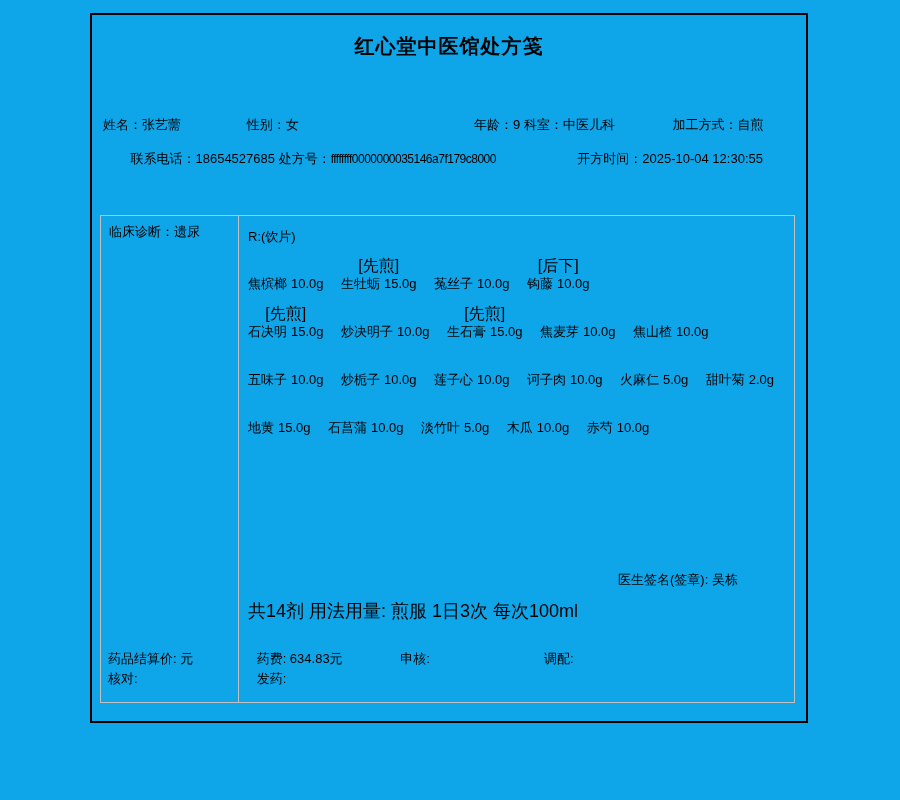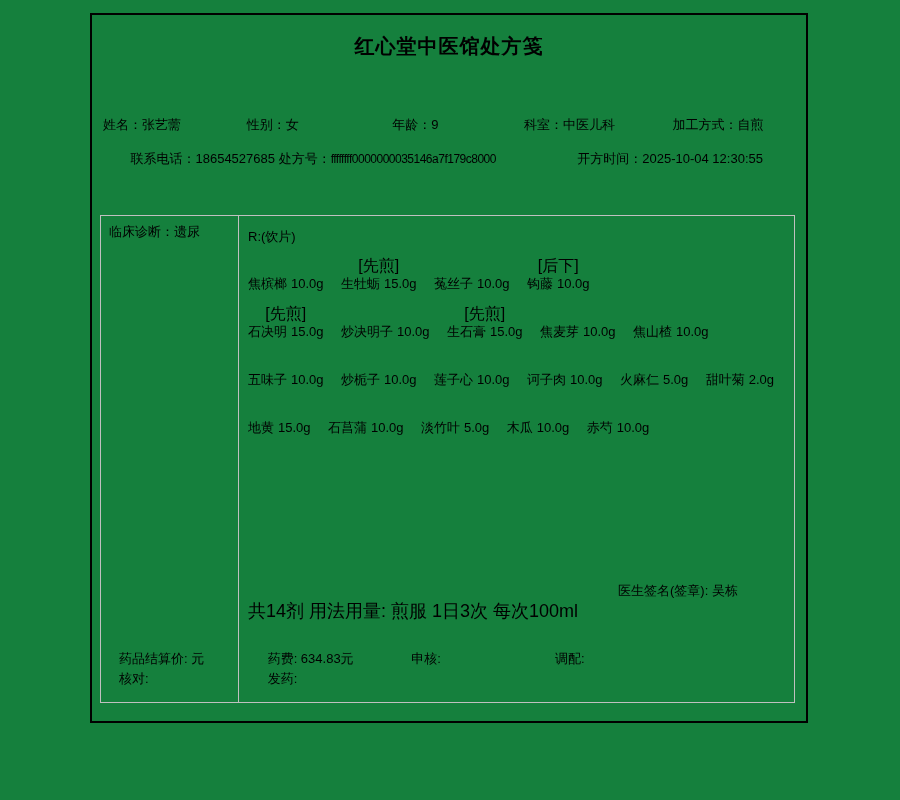--- a/index.html
+++ b/index.html
@@ -1,46 +1,46 @@
 <!DOCTYPE html>
 <html><head>
 <meta charset="utf-8">
 <style>
   html,body{margin:0;padding:0;background:#fff;}
-  .sheet{position:relative;width:900px;height:800px;background:#15803d;overflow:hidden;
+  .sheet{position:relative;width:900px;height:800px;background:#0ea5e9;overflow:hidden;
          font-family:"Liberation Sans",sans-serif;color:#000;}
   .outer-border{position:absolute;left:90px;top:13px;width:714px;height:706px;border:2px solid #000;}
   .title{position:absolute;left:90px;top:33px;width:718px;text-align:center;
          font-size:20px;font-weight:bold;letter-spacing:1px;}
   .info-row{position:absolute;left:103px;font-size:13px;white-space:nowrap;}
   .info-row-1{top:116px;}
   .info-row-2{top:150px;}
   .cell{display:inline-block;vertical-align:top;}
   .info-row-1 .cell:nth-of-type(1){width:140px;}
   .info-row-1 .cell:nth-of-type(2){width:142px;}
-  .info-row-1 .cell:nth-of-type(3){width:128px;}
+  .info-row-1 .cell:nth-of-type(3){width:128px;text-align:right;}
   .info-row-1 .cell:nth-of-type(4){width:145px;}
   .info-row-2 .cell:nth-of-type(1){width:172px;text-align:right;}
   .info-row-2 .cell:nth-of-type(2){width:295px;}
   .info-row-2 .cell:nth-of-type(2) [data-field="value"]{font-size:12px;letter-spacing:-0.5px;}
   .rx-table{position:absolute;left:100px;top:215px;width:695px;height:488px;
             border:1px solid #c0c0c0;box-sizing:border-box;}
   .diag-cell{position:absolute;left:0;top:0;width:138px;height:100%;box-sizing:border-box;
              border-right:1px solid #c0c0c0;padding:7px 8px;font-size:13px;}
   .rx-header{position:absolute;left:147px;top:12px;font-size:13px;}
   .rx-lines{position:absolute;left:147px;top:40px;right:6px;}
   .herb-line{height:48px;white-space:nowrap;}
   .herb{display:inline-block;text-align:center;margin-right:13px;font-size:13px;vertical-align:top;}
   .annot{display:block;height:19px;line-height:19px;font-size:16px;min-width:10px;}
   .nd{display:block;line-height:17px;}
   .dose{margin-left:4px;}
   .usage-row{position:absolute;left:147px;top:355px;font-size:18px;white-space:nowrap;margin-top:28px;}
-  .doctor-sign{position:absolute;left:517px;top:355px;font-size:13px;white-space:nowrap;margin-top:11px;}
+  .doctor-sign{position:absolute;left:517px;top:355px;font-size:13px;white-space:nowrap;}
   .advice{position:absolute;left:147px;top:373px;font-size:13px;line-height:18px;width:500px;}
-  .footer-row{position:absolute;left:119px;font-size:13px;white-space:nowrap;}
+  .footer-row{position:absolute;left:108px;font-size:13px;white-space:nowrap;}
   .footer-row-1{top:650px;}
   .footer-row-2{top:670px;}
   .footer-row-1 .cell:nth-of-type(1){width:145px;}
   .footer-row-1 .cell:nth-of-type(2){width:140px;}
   .footer-row-1 .cell:nth-of-type(3){width:140px;}
   .footer-row-2 .cell:nth-of-type(1){width:145px;}
   .footer-note{position:absolute;left:103px;top:690px;font-size:13px;white-space:nowrap;}
 </style>
 </head>
 <body>

